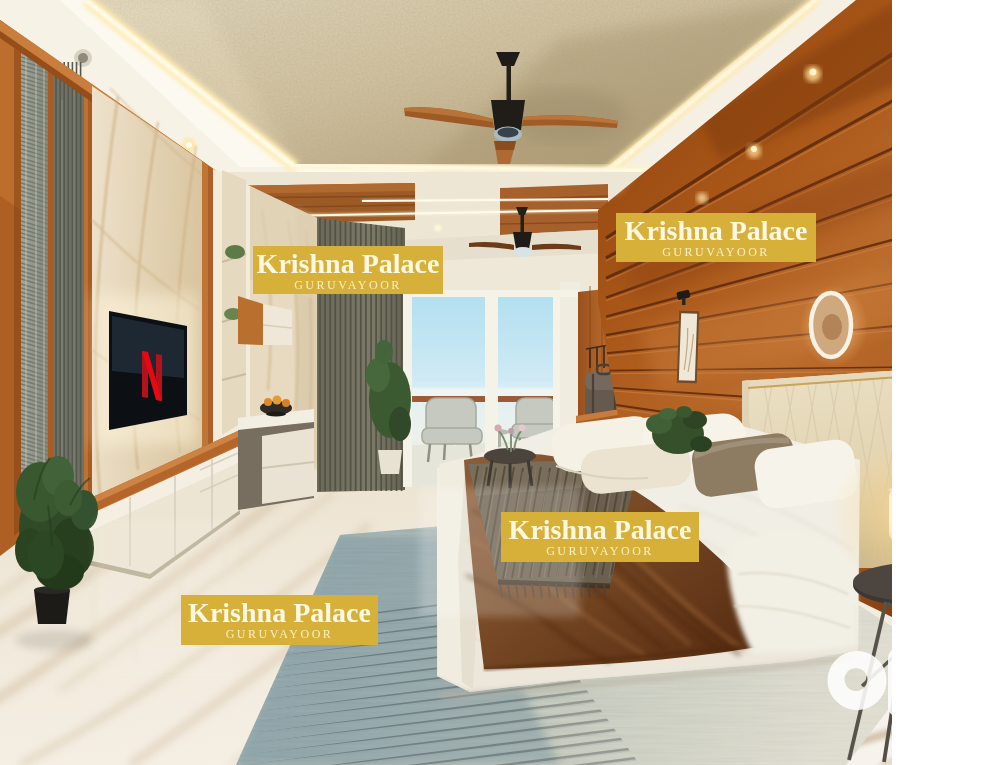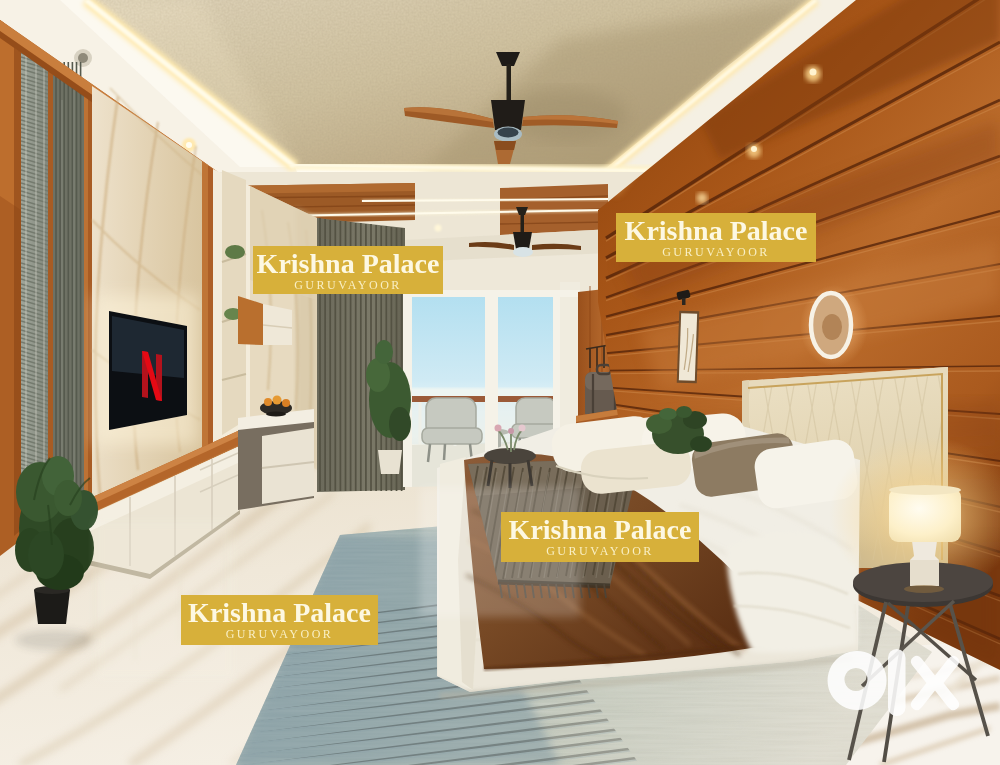--- a/index.html
+++ b/index.html
@@ -1,16 +1,16 @@
 <!DOCTYPE html>
 <html><head>
 <meta charset="utf-8">
 <style>
   html,body{margin:0;padding:0;background:#fff;}
-  #scene{position:relative;width:1000px;height:765px;overflow:hidden;font-family:"Liberation Serif",serif;}
+  #scene{position:relative;width:892px;height:765px;overflow:hidden;font-family:"Liberation Serif",serif;}
   svg{display:block;}
 </style>
 </head>
 <body>
 <div id="scene">
 <svg width="1000" height="765" viewBox="0 0 1000 765">
 <defs>
 <filter id="pop">
           <feTurbulence type="fractalNoise" baseFrequency="0.5" numOctaves="3" seed="7" result="n"></feTurbulence>
           <feColorMatrix in="n" type="matrix" values="0 0 0 0 0.42 0 0 0 0 0.35 0 0 0 0 0.22 0 0 0 0.55 0"></feColorMatrix>

